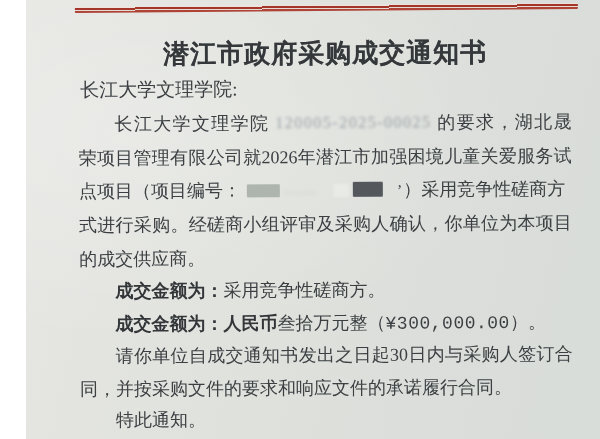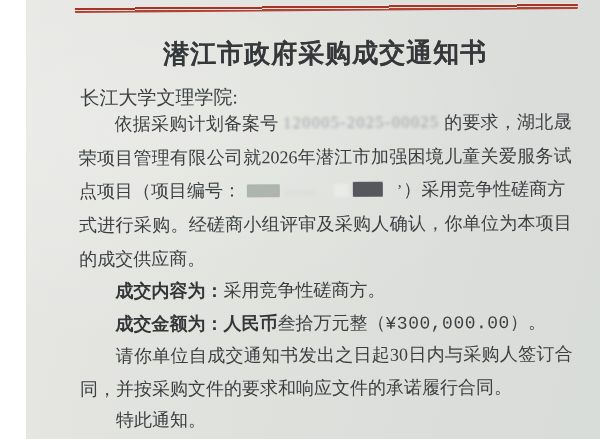--- a/index.html
+++ b/index.html
@@ -48,21 +48,21 @@
     font-family: "Liberation Sans", sans-serif;
     font-size: 26px;
     font-weight: 700;
     letter-spacing: 1px;
     color: #34383b;
     text-shadow: 0 0 0.5px rgba(52,56,59,0.6);
   }
   .addressee {
     position: absolute;
     left: 55px;
-    top: 84px;
+    top: 76px;
     font-size: 19px;
   }
   .bline {
     position: absolute;
     left: 53px;
     width: 493px;
     font-size: 18px;
     line-height: 24px;
     white-space: nowrap;
     color: #3c4043;
@@ -141,35 +141,35 @@
 <div class="photo">
   <div class="sheet">
 
     <div class="red-rule"></div>
 
     <div class="doc-title">潜江市政府采购成交通知书</div>
 
     <div class="addressee">长江大学文理学院:</div>
 
     <div id="l1" class="bline just indent">
-      <span>依据采购计划备案号 </span><span class="blur-num">120005-2025-00025</span><span> 的要求，湖北晟</span>
+      <span>长江大学文理学院 </span><span class="blur-num">120005-2025-00025</span><span> 的要求，湖北晟</span>
     </div>
 
     <div id="l2" class="bline just">荣项目管理有限公司就2026年潜江市加强困境儿童关爱服务试</div>
 
     <div id="l3" class="bline">
       <span>点项目（项目编号：</span><span class="block block-light"></span><span class="blur-faint">-----</span><span class="block block-white"></span><span class="block block-dark"></span><span class="tick">’</span><span>）采用竞争性磋商方</span>
     </div>
 
     <div id="l4" class="bline just">式进行采购。经磋商小组评审及采购人确认，你单位为本项目</div>
 
     <div id="l5" class="bline">的成交供应商。</div>
 
     <div id="l6" class="bline indent">
-      <span class="b">成交内容为：</span><span>采用竞争性磋商方。</span>
+      <span class="b">成交金额为：</span><span>采用竞争性磋商方。</span>
     </div>
 
     <div id="l7" class="bline indent">
       <span class="b">成交金额为：人民币</span><span>叁拾万元整（</span><span class="amount-num">¥300,000.00</span><span>）。</span>
     </div>
 
     <div id="l8" class="bline just indent">请你单位自成交通知书发出之日起30日内与采购人签订合</div>
 
     <div id="l9" class="bline">同，并按采购文件的要求和响应文件的承诺履行合同。</div>
 

